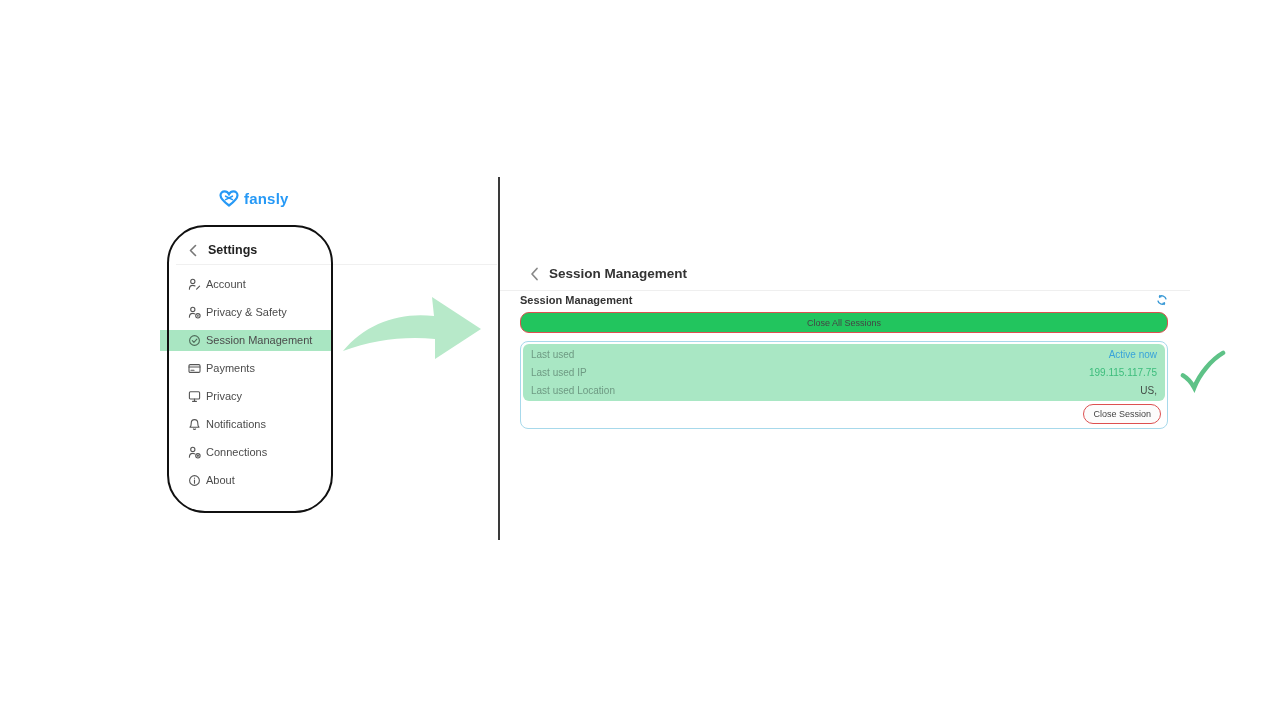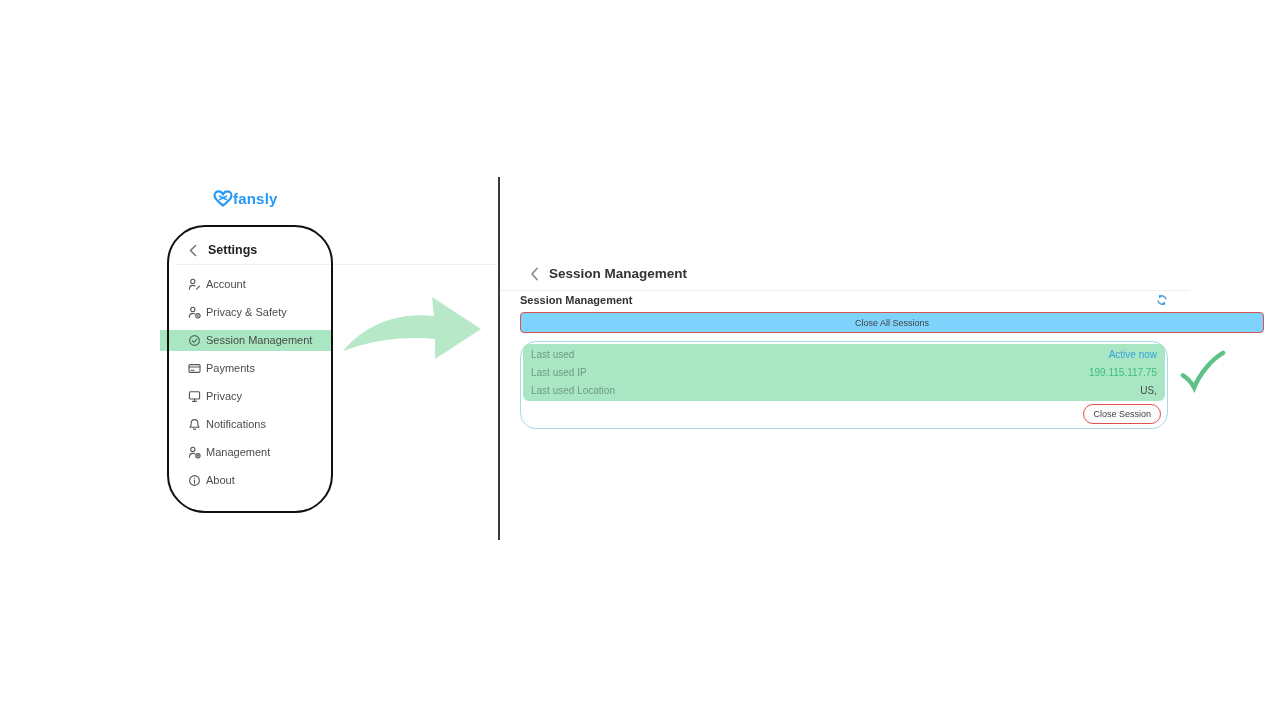--- a/index.html
+++ b/index.html
@@ -3,21 +3,21 @@
 <meta charset="utf-8">
 <style>
   * { margin:0; padding:0; box-sizing:border-box; }
   html,body { background:#fff; }
   .canvas {
     position:relative; width:1280px; height:720px; background:#ffffff;
     font-family:"Liberation Sans","DejaVu Sans",sans-serif; overflow:hidden;
   }
 
   
-  .brand { position:absolute; left:213px; top:190px; display:flex; align-items:center; }
+  .brand { position:absolute; left:219px; top:190px; display:flex; align-items:center; gap:5px; }
   .brand-name { color:#2699f6; font-weight:bold; font-size:15px; letter-spacing:.2px; }
 
   .phone-outline {
     position:absolute; left:167px; top:225px; width:166px; height:288px;
     border:2.5px solid #101010; border-radius:38px; z-index:3; pointer-events:none;
   }
 
   .settings-header { position:absolute; left:189px; top:243px; display:flex; align-items:center; gap:11px; z-index:2; }
   .settings-title { font-size:12.5px; font-weight:bold; color:#222; }
 
@@ -38,29 +38,29 @@
   
   .page-header { position:absolute; left:530px; top:266px; display:flex; align-items:center; gap:10px; }
   .page-title { font-size:13.5px; font-weight:bold; color:#333; }
   .header-divider { position:absolute; left:500px; top:290px; width:690px; height:1px; background:#efefef; }
 
   .section-row { position:absolute; left:520px; top:294px; width:648px; display:flex; justify-content:space-between; align-items:center; }
   .section-label { font-size:11px; font-weight:bold; color:#333; }
   .refresh-btn { background:none; border:none; cursor:pointer; padding:0; line-height:0; }
 
   .close-all-btn {
-    position:absolute; left:520px; top:312px; width:744px; height:21px;
-    background:#7dd3fc; border:1.5px solid #dd5050; border-radius:4px;
+    position:absolute; left:520px; top:312px; width:648px; height:21px;
+    background:#22c55e; border:1.5px solid #dd5050; border-radius:9px;
     font-size:9px; color:#444; text-align:center; cursor:pointer;
     font-family:inherit; display:flex; align-items:center; justify-content:center;
   }
 
   .session-card {
     position:absolute; left:520px; top:341px; width:648px; height:88px;
-    background:#fff; border:1.5px solid #a7d9eb; border-radius:16px;
+    background:#fff; border:1.5px solid #a7d9eb; border-radius:8px;
   }
   .session-green {
     position:absolute; left:2px; top:2px; right:2px; height:57px;
     background:#a9e7c4; border-radius:6px; padding:1px 8px;
   }
   .s-row { display:flex; justify-content:space-between; align-items:center; height:18.3px; }
   .s-label { font-size:10px; color:#6e9a83; }
   .s-value { font-size:10px; }
   .v-blue  { color:#38a3da; }
   .v-green { color:#3cbd7c;text-align:center; }
@@ -160,21 +160,21 @@
     </li>
     <li style="top:444px">
       <svg class="mi" width="13" height="13" viewBox="0 0 13 13">
         <g fill="none" stroke="#555" stroke-width="1.1" stroke-linecap="round">
           <circle cx="4.8" cy="3.4" r="2.1"></circle>
           <path d="M1.4 11.3 C1.4 8.7 2.9 7.4 4.8 7.4 C5.6 7.4 6.3 7.6 6.8 7.9"></path>
           <circle cx="9.9" cy="9.8" r="2.2"></circle>
           <path d="M9.1 9.8 h1.6 M9.9 9 v1.6"></path>
         </g>
       </svg>
-      <span class="lbl">Management</span>
+      <span class="lbl">Connections</span>
     </li>
     <li style="top:472px">
       <svg class="mi" width="13" height="13" viewBox="0 0 13 13">
         <g fill="none" stroke="#555" stroke-width="1.1" stroke-linecap="round">
           <circle cx="6.5" cy="6.5" r="4.9"></circle>
           <path d="M6.5 6 V9.2"></path>
           <path d="M6.5 4 V4.2"></path>
         </g>
       </svg>
       <span class="lbl">About</span>

